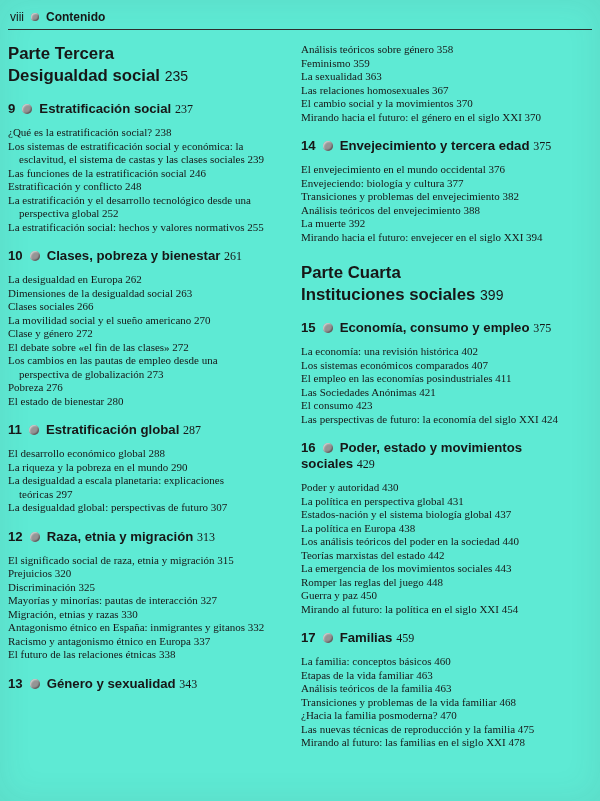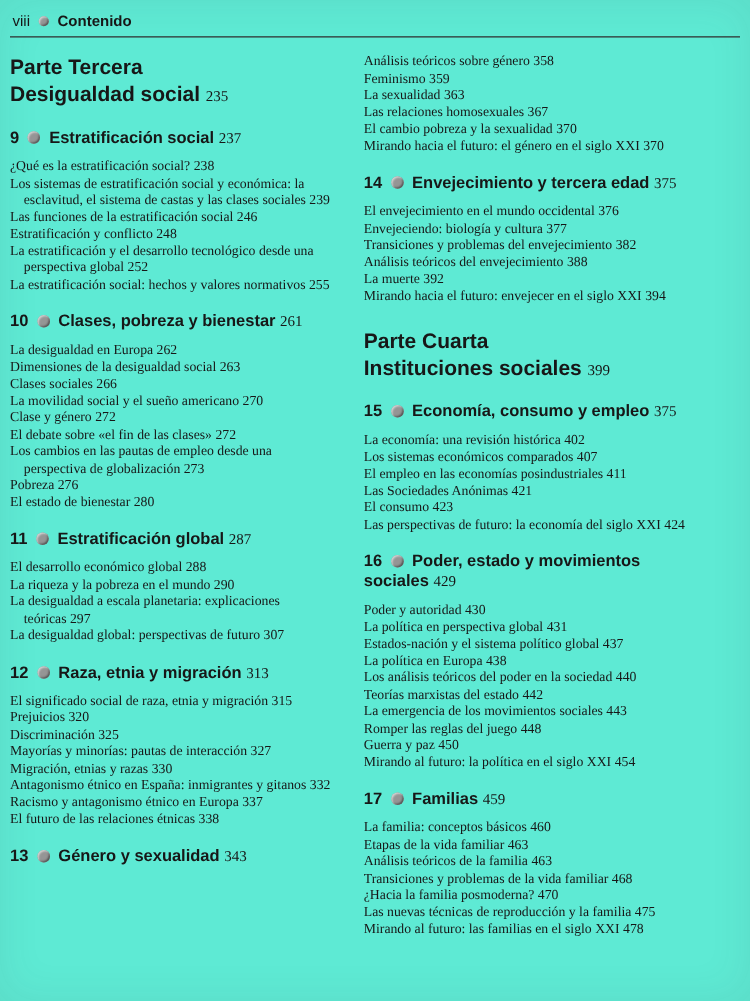--- a/index.html
+++ b/index.html
@@ -28,21 +28,21 @@
   }
   .htitle { font-weight: bold; }
 
   .rule {
     width: 584px;
     border-top: 1.6px solid #2e2e2e;
     margin-top: 4px;
     margin-bottom: 13px;
   }
 
-  .cols { display: flex; gap: 25px; }
+  .cols { display: flex; gap: 35px; }
   .col  { width: 258px; flex: none; }
 
   
   .entry {
     font-family: "Liberation Serif", serif;
     font-size: 11px;
     line-height: 13.5px;
     padding-left: 11px;
     text-indent: -11px;
   }
@@ -65,23 +65,23 @@
 
   
   .part-h {
     font-family: "Liberation Sans", sans-serif;
     font-weight: bold;
     font-size: 16.8px;
     line-height: 22px;
     margin: 0 0 10px 0;
   }
   .part-h .pg {
-    font-family: Liberation Serif, serif;
+    font-family: Liberation Sans, sans-serif;
     font-weight: normal;
-    font-size: 12px;
+    font-size: 14px;
   }
   .col .part-h:not(:first-child) { margin-top: 18px; }
 
   
   .dot {
     display: inline-block;
     width: 10px;
     height: 10px;
     border-radius: 50%;
     background: #959595;
@@ -155,21 +155,21 @@
         <div class="chapter">
           <div class="chapter-h"><span class="num">13</span><span class="dot"></span><span class="ctitle">Género y sexualidad</span>&nbsp;<span class="pg">343</span></div>
         </div>
       </div>
       <div class="col">
         <div class="entries">
           <div class="entry"><span class="etext">Análisis teóricos sobre género</span>&nbsp;<span class="pg">358</span></div>
           <div class="entry"><span class="etext">Feminismo</span>&nbsp;<span class="pg">359</span></div>
           <div class="entry"><span class="etext">La sexualidad</span>&nbsp;<span class="pg">363</span></div>
           <div class="entry"><span class="etext">Las relaciones homosexuales</span>&nbsp;<span class="pg">367</span></div>
-          <div class="entry"><span class="etext">El cambio pobreza y la sexualidad</span>&nbsp;<span class="pg">370</span></div>
+          <div class="entry"><span class="etext">El cambio social y la movimientos</span>&nbsp;<span class="pg">370</span></div>
           <div class="entry"><span class="etext">Mirando hacia el futuro: el género en el siglo XXI</span>&nbsp;<span class="pg">370</span></div>
         </div>
         <div class="chapter">
           <div class="chapter-h"><span class="num">14</span><span class="dot"></span><span class="ctitle">Envejecimiento y tercera edad</span>&nbsp;<span class="pg">375</span></div>
           <div class="entries">
             <div class="entry"><span class="etext">El envejecimiento en el mundo occidental</span>&nbsp;<span class="pg">376</span></div>
             <div class="entry"><span class="etext">Envejeciendo: biología y cultura</span>&nbsp;<span class="pg">377</span></div>
             <div class="entry"><span class="etext">Transiciones y problemas del envejecimiento</span>&nbsp;<span class="pg">382</span></div>
             <div class="entry"><span class="etext">Análisis teóricos del envejecimiento</span>&nbsp;<span class="pg">388</span></div>
             <div class="entry"><span class="etext">La muerte</span>&nbsp;<span class="pg">392</span></div>
@@ -189,21 +189,21 @@
             <div class="entry"><span class="etext">Las Sociedades Anónimas</span>&nbsp;<span class="pg">421</span></div>
             <div class="entry"><span class="etext">El consumo</span>&nbsp;<span class="pg">423</span></div>
             <div class="entry"><span class="etext">Las perspectivas de futuro: la economía del siglo XXI</span>&nbsp;<span class="pg">424</span></div>
           </div>
         </div>
         <div class="chapter">
           <div class="chapter-h"><span class="num">16</span><span class="dot"></span><span class="ctitle">Poder, estado y movimientos sociales</span>&nbsp;<span class="pg">429</span></div>
           <div class="entries">
             <div class="entry"><span class="etext">Poder y autoridad</span>&nbsp;<span class="pg">430</span></div>
             <div class="entry"><span class="etext">La política en perspectiva global</span>&nbsp;<span class="pg">431</span></div>
-            <div class="entry"><span class="etext">Estados-nación y el sistema político global</span>&nbsp;<span class="pg">437</span></div>
+            <div class="entry"><span class="etext">Estados-nación y el sistema biología global</span>&nbsp;<span class="pg">437</span></div>
             <div class="entry"><span class="etext">La política en Europa</span>&nbsp;<span class="pg">438</span></div>
             <div class="entry"><span class="etext">Los análisis teóricos del poder en la sociedad</span>&nbsp;<span class="pg">440</span></div>
             <div class="entry"><span class="etext">Teorías marxistas del estado</span>&nbsp;<span class="pg">442</span></div>
             <div class="entry"><span class="etext">La emergencia de los movimientos sociales</span>&nbsp;<span class="pg">443</span></div>
             <div class="entry"><span class="etext">Romper las reglas del juego</span>&nbsp;<span class="pg">448</span></div>
             <div class="entry"><span class="etext">Guerra y paz</span>&nbsp;<span class="pg">450</span></div>
             <div class="entry"><span class="etext">Mirando al futuro: la política en el siglo XXI</span>&nbsp;<span class="pg">454</span></div>
           </div>
         </div>
         <div class="chapter">

